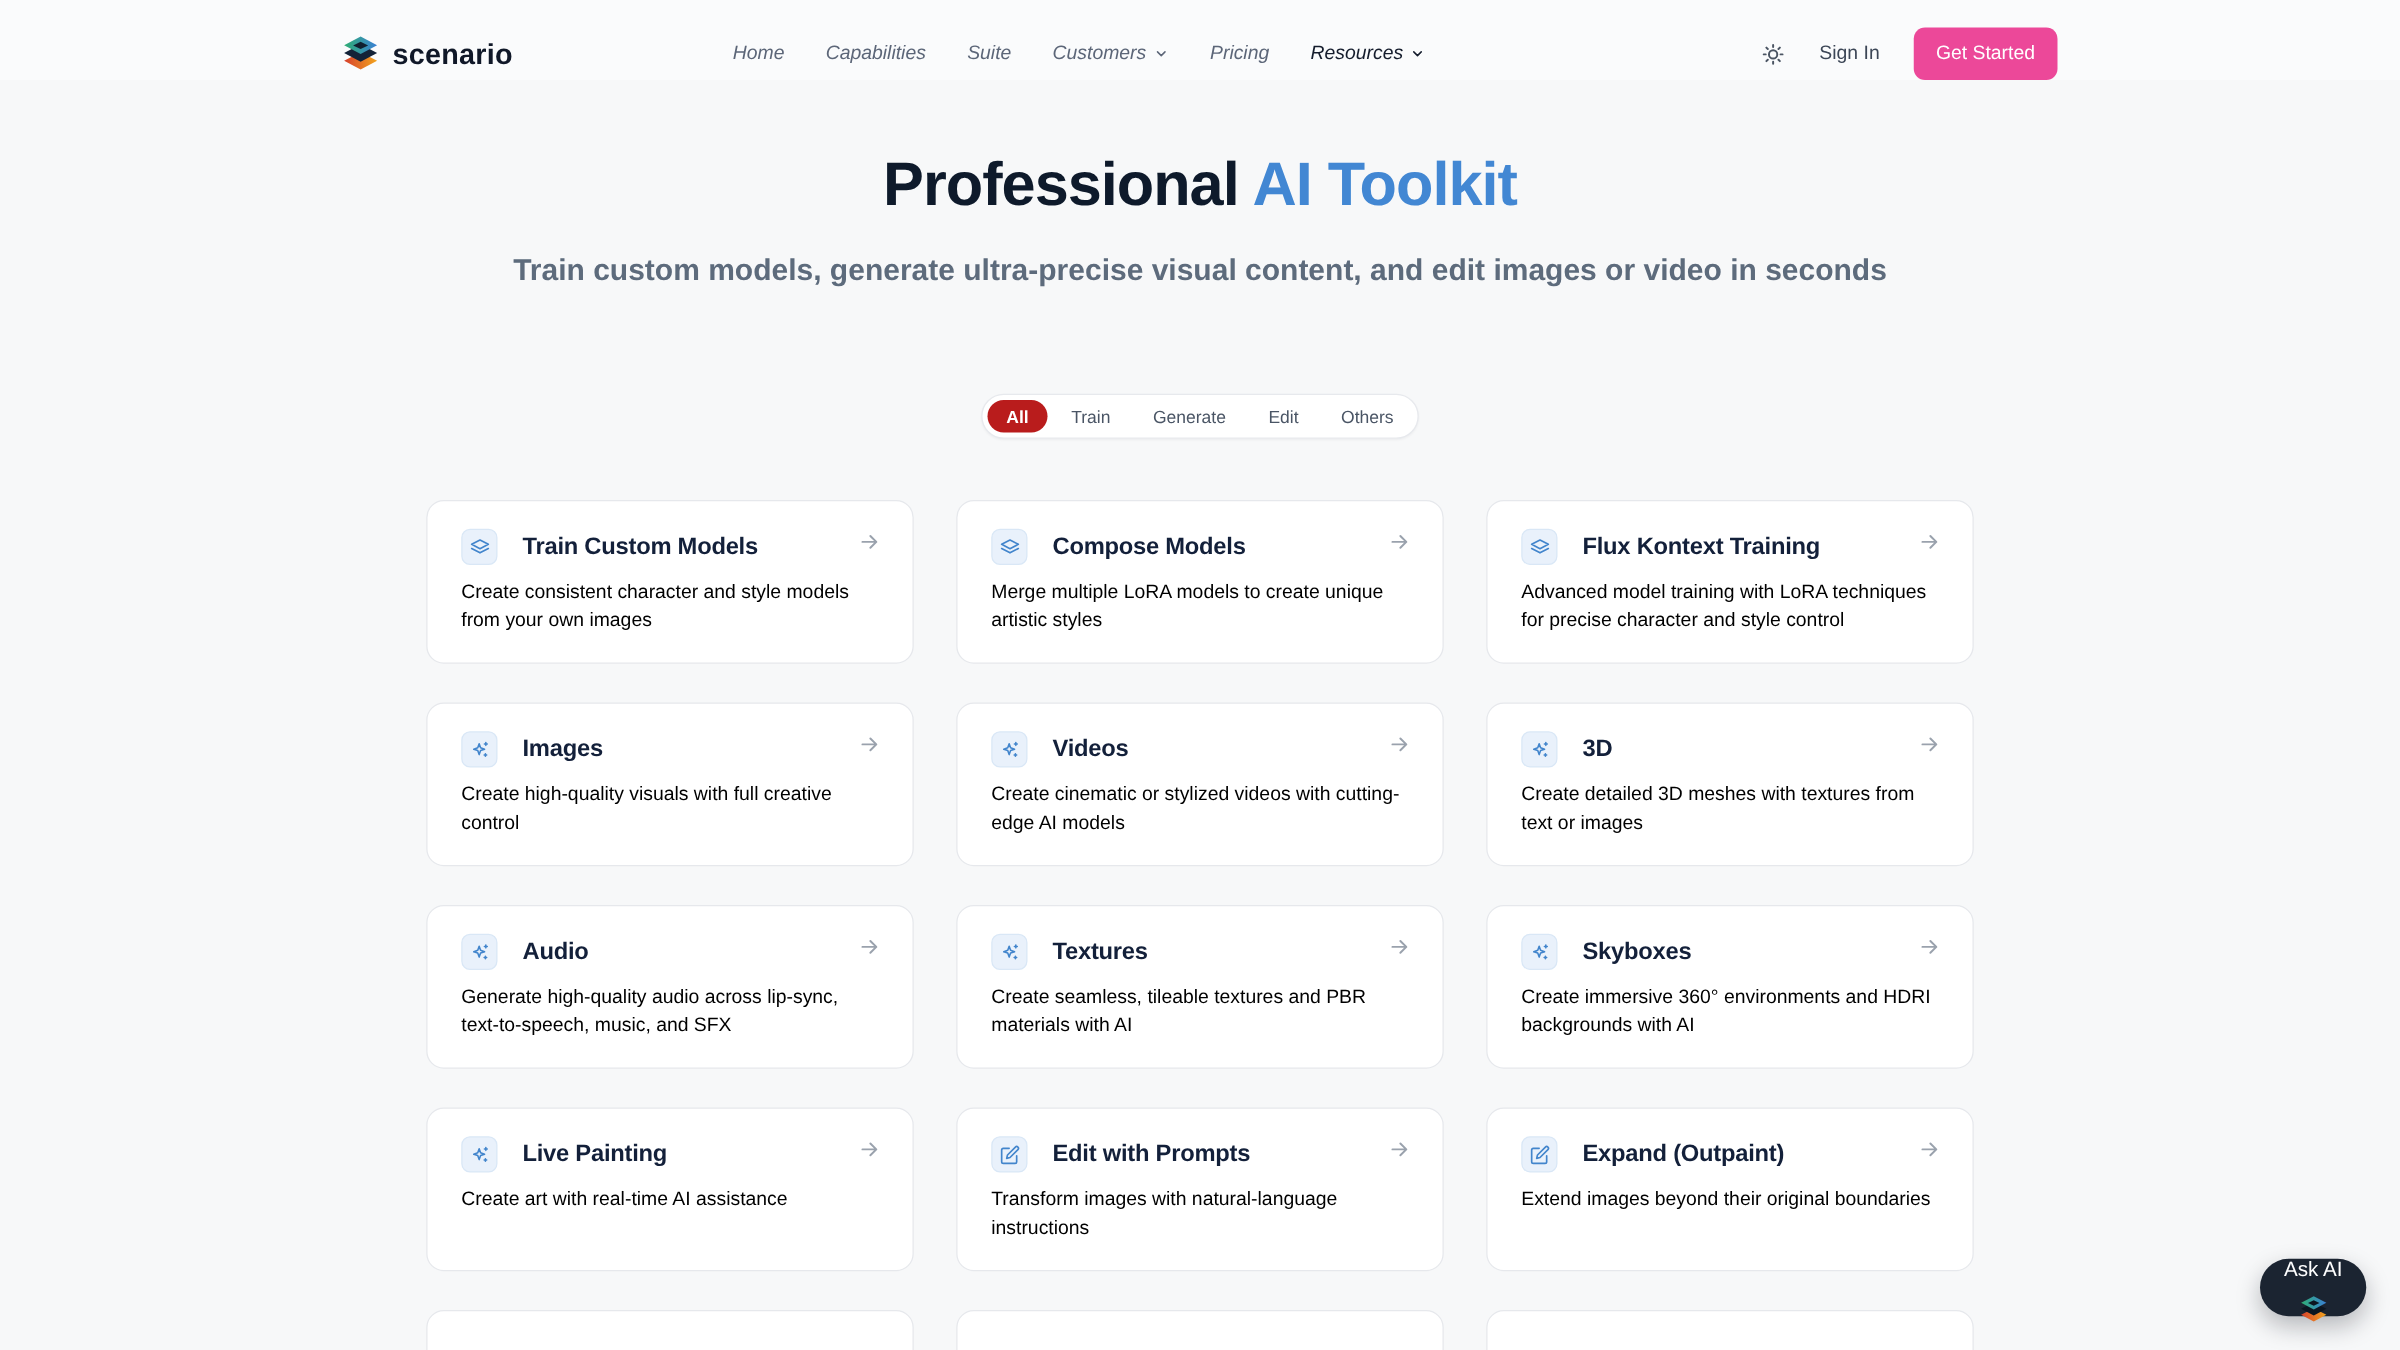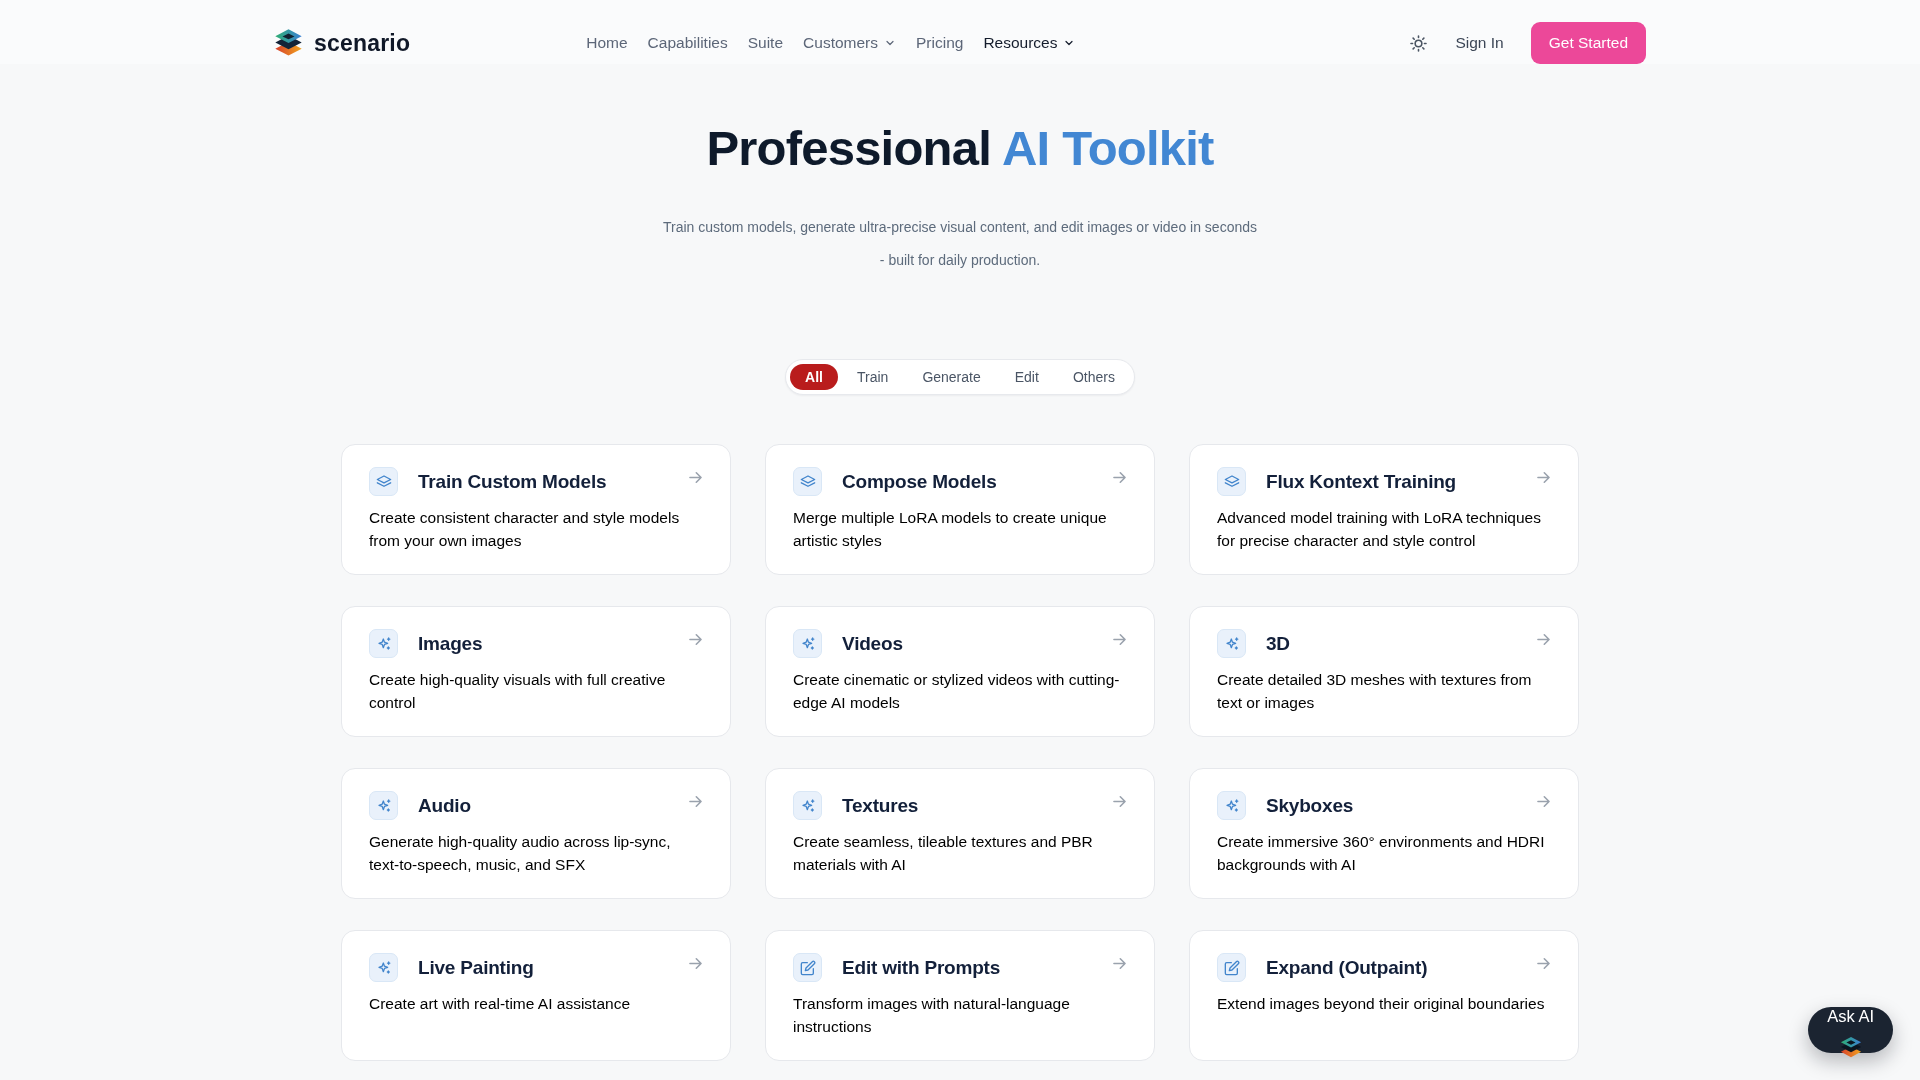--- a/index.html
+++ b/index.html
@@ -15,21 +15,21 @@
     position:absolute; top:0; left:0; right:0; height:64px;
     background:rgba(250,251,252,0.92);
     z-index:20;
   }
   .header-inner {
     width:1372px; margin:11px auto; height:100%;
     display:flex; align-items:center;
   }
   .brand { display:flex; align-items:center; gap:11px; cursor:pointer; text-decoration:none; }
   .brand-text { font-size:23px; font-weight:700; color:#101828; letter-spacing:.2px; }
-  nav { display:flex; align-items:center; gap:20px; margin-left:176px; }
+  nav { display:flex; align-items:center; gap:33px; margin-left:176px;font-style:italic; }
   .nav-item {
     display:flex; align-items:center; gap:6px;
     font-size:15.5px; color:#5c6678; cursor:pointer; text-decoration:none;
   }
   .nav-item .chev { display:flex; color:#5c6678; }
   .nav-item.active { color:#141c2c; font-weight:500; }
   .nav-item.active .chev { color:#141c2c; }
   .header-right { margin-left:auto; display:flex; align-items:center; gap:27px; }
   .theme-toggle { background:none; border:none; cursor:pointer; display:flex; align-items:center; color:#4b5563; }
   .sign-in { font-size:15.5px; color:#3c4656; cursor:pointer; text-decoration:none; }
@@ -39,22 +39,22 @@
     padding:12px 18px; border-radius:9px;
   }
   
   main { padding-top:64px; }
   h1 {
     margin-top:56px; text-align:center;
     font-size:49px; font-weight:700; letter-spacing:-0.8px; color:#0e1a2b;
   }
   h1 .accent { color:#4287d3; }
   .subtitle {
-    margin-top:35px; text-align:center;
-    font-size:14px; line-height:33px; color:#5d6b7c; font-weight:400;
+    margin-top:24px; text-align:center;
+    font-size:24px; line-height:33px; color:#5d6b7c; font-weight:700;
   }
   .subtitle span { display:block; }
   
   .tabs {
     margin:82px auto 0; width:max-content;
     display:flex; align-items:center; gap:4px;
     background:#ffffff; border:1px solid #e7e9ed; border-radius:999px;
     padding:4px; box-shadow:0 1px 2px rgba(16,24,40,.05);
   }
   .tab {
@@ -169,21 +169,20 @@
       <button class="get-started">Get Started</button>
     </div>
   </div>
 </header>
 
 <main>
   <h1><span>Professional</span> <span class="accent">AI Toolkit</span></h1>
 
   <p class="subtitle">
     <span>Train custom models, generate ultra-precise visual content, and edit images or video in seconds</span>
-    <span>- built for daily production.</span>
   </p>
 
   <div class="tabs" id="tabs">
       <button class="tab active">All</button>
       <button class="tab">Train</button>
       <button class="tab">Generate</button>
       <button class="tab">Edit</button>
       <button class="tab">Others</button>
     </div>
 

